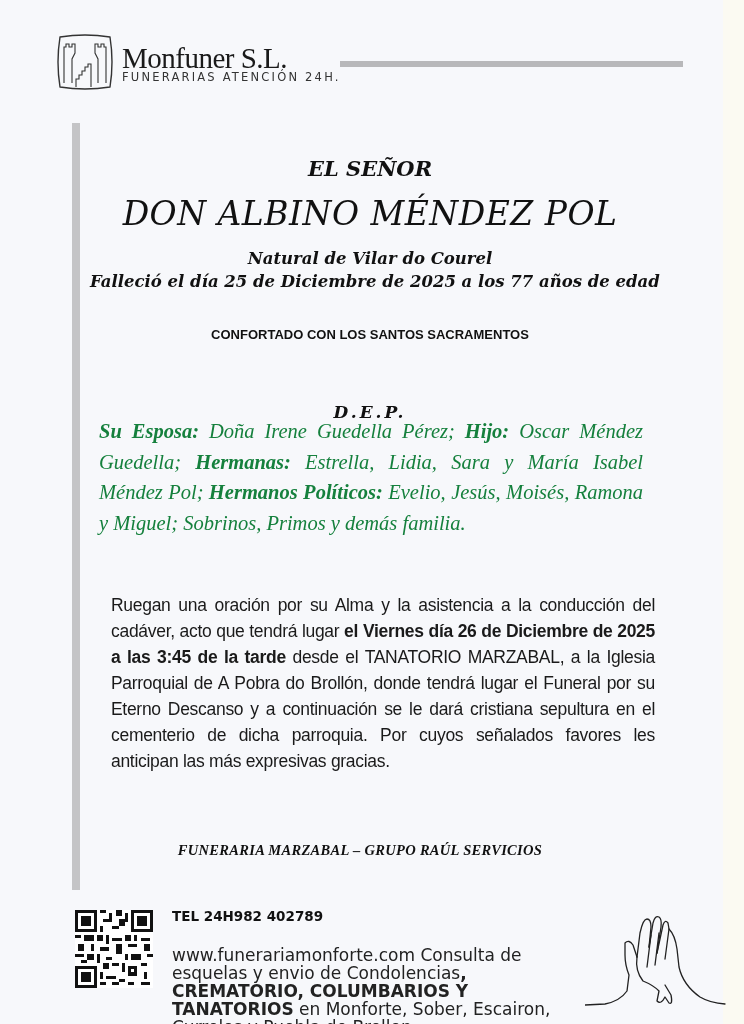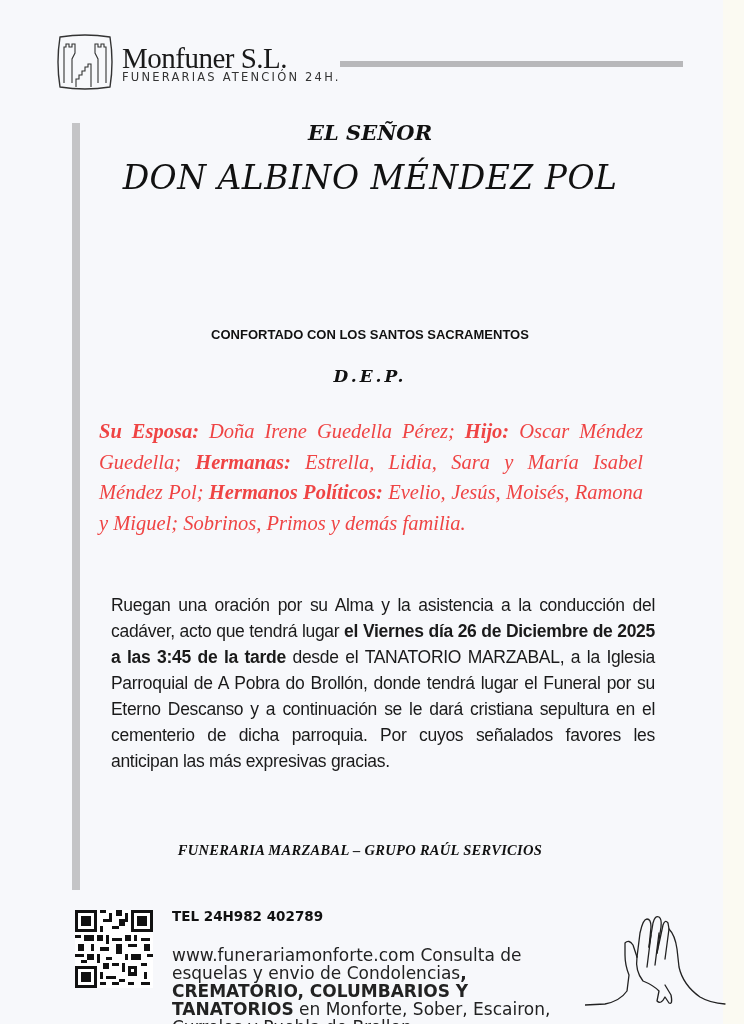--- a/index.html
+++ b/index.html
@@ -10,29 +10,29 @@
     color:#111;
   }
   .edge-strip { position:absolute; left:723px; top:0; width:21px; height:1024px; background:#fbfaf2; }
   .logo { position:absolute; left:54px; top:31px; width:62px; height:62px; }
   .brand { position:absolute; left:122px; top:42px; font-family:"Liberation Serif", serif; font-size:29px; letter-spacing:-0.5px; color:#1a1a1a; }
   .tagline { position:absolute; left:122px; top:70px; font-family:"DejaVu Sans", sans-serif; font-size:11.5px; letter-spacing:2.2px; color:#333; }
   .top-bar { position:absolute; left:340px; top:61px; width:343px; height:6px; background:#b8b8ba; }
   .side-bar { position:absolute; left:72px; top:123px; width:8px; height:767px; background:#c4c4c6; }
 
   .center { position:absolute; left:90px; width:560px; text-align:center; }
-  .script { font-family:"DejaVu Serif", serif; font-style:italic; }
+  .script { font-family:"DejaVu Serif", serif; font-style:italic;margin-top:36px; }
   .el-senor { top:120px; font-size:21px; font-weight:bold; }
   .name { top:158px; font-size:33px; font-weight:normal; letter-spacing:0.5px; }
   .info { top:212px; font-size:16.5px; line-height:22.5px; font-weight:bold; }
   .info div { white-space:nowrap; }
   .confortado { top:327px; font-family:"Liberation Sans", sans-serif; font-weight:bold; font-size:13px; }
   .dep { top:366px; font-size:17px; font-weight:bold; letter-spacing:3px; }
 
-  .family { position:absolute; left:99px; top:416px; width:544px; font-family:"Liberation Serif", serif; font-style:italic; font-size:20.5px; line-height:30.5px; text-align:justify; color:#ef4444; }
+  .family { position:absolute; left:99px; top:416px; width:544px; font-family:"Liberation Serif", serif; font-style:italic; font-size:20.5px; line-height:30.5px; text-align:justify; color:#15803d; }
   .family b { font-weight:bold; }
 
   .ceremony { position:absolute; left:99px; top:592px; width:544px; font-family:"Liberation Sans", sans-serif; font-size:17.5px; line-height:26px; text-align:justify; color:#1a1a1a; letter-spacing:-0.3px;margin-left:12px; }
   .ceremony b { font-weight:bold; }
 
   .footer-line { position:absolute; left:140px; top:842px; width:440px; text-align:center; font-family:"Liberation Serif", serif; font-style:italic; font-weight:bold; font-size:14.5px; letter-spacing:0.3px; }
 
   .qr { position:absolute; left:75px; top:910px; width:78px; height:78px; }
   .tel { position:absolute; left:172px; top:908px; font-family:"DejaVu Sans", sans-serif; font-weight:bold; font-size:13.5px; }
   .tel span { display:inline-block; }
@@ -53,20 +53,22 @@
   <path d="M22 56 L22 48 L25 48 L25 44 L28 44 L28 40 L31 40 L31 36 L34 36 L34 33 L37 33 L37 56" fill="none" stroke="#333" stroke-width="1.1"></path>
 </svg>
 <div class="brand">Monfuner S.L.</div>
 <div class="tagline">FUNERARIAS ATENCIÓN 24H.</div>
 <div class="top-bar"></div>
 <div class="side-bar"></div>
 
 <div class="center script el-senor">EL SEÑOR</div>
 <div class="center script name">DON  ALBINO MÉNDEZ POL</div>
 <div class="center script info">
+  <div>Natural  de  Vilar do Courel</div>
+  <div>Falleció el día 25 de Diciembre de 2025 a los 77 años de edad</div>
 </div>
 <div class="center confortado">CONFORTADO CON LOS SANTOS SACRAMENTOS</div>
 <div class="center script dep">D.E.P.</div>
 
 <div class="family"><b>Su Esposa:</b><span> Doña Irene Guedella Pérez; </span><b>Hijo:</b><span> Oscar Méndez Guedella; </span><b>Hermanas:</b><span> Estrella, Lidia, Sara y María Isabel Méndez Pol; </span><b>Hermanos Políticos:</b><span> Evelio, Jesús, Moisés, Ramona y Miguel; Sobrinos, Primos y demás familia.</span></div>
 
 <div class="ceremony"><span>Ruegan una oración por su Alma y la asistencia a la conducción del cadáver, acto que tendrá lugar </span><b>el Viernes día 26 de Diciembre de 2025 a las 3:45 de la tarde</b><span> desde el TANATORIO MARZABAL, a la Iglesia Parroquial de A Pobra do Brollón, donde tendrá lugar el Funeral por su Eterno Descanso y a continuación se le dará cristiana sepultura en el cementerio de dicha parroquia. Por cuyos señalados favores les anticipan las más expresivas gracias.</span></div>
 
 <div class="footer-line">FUNERARIA MARZABAL – GRUPO RAÚL SERVICIOS</div>
 

